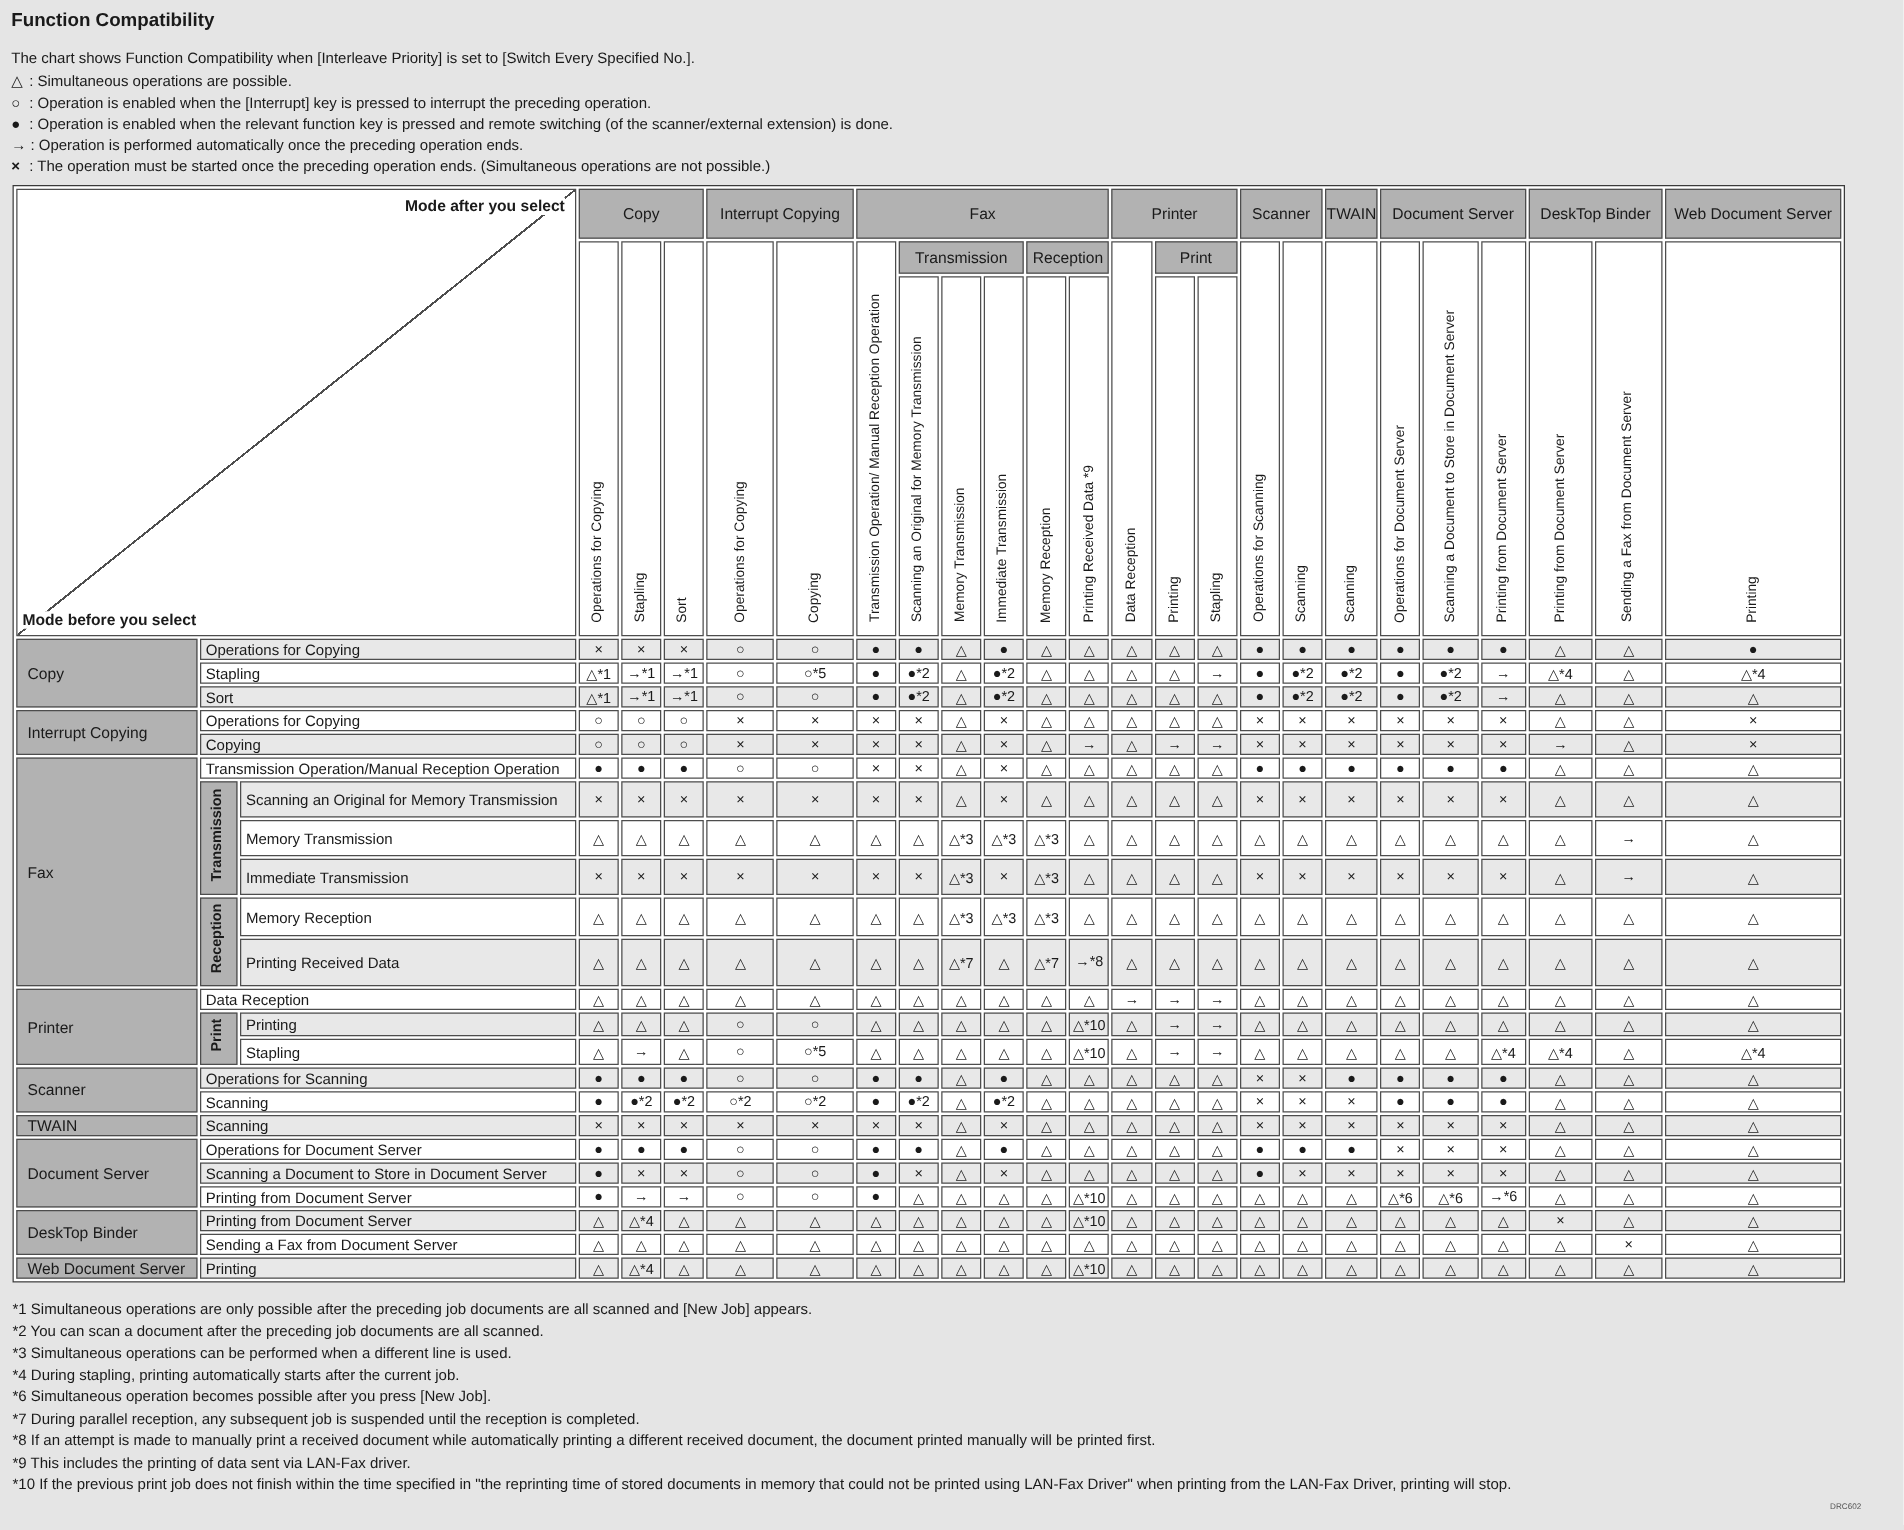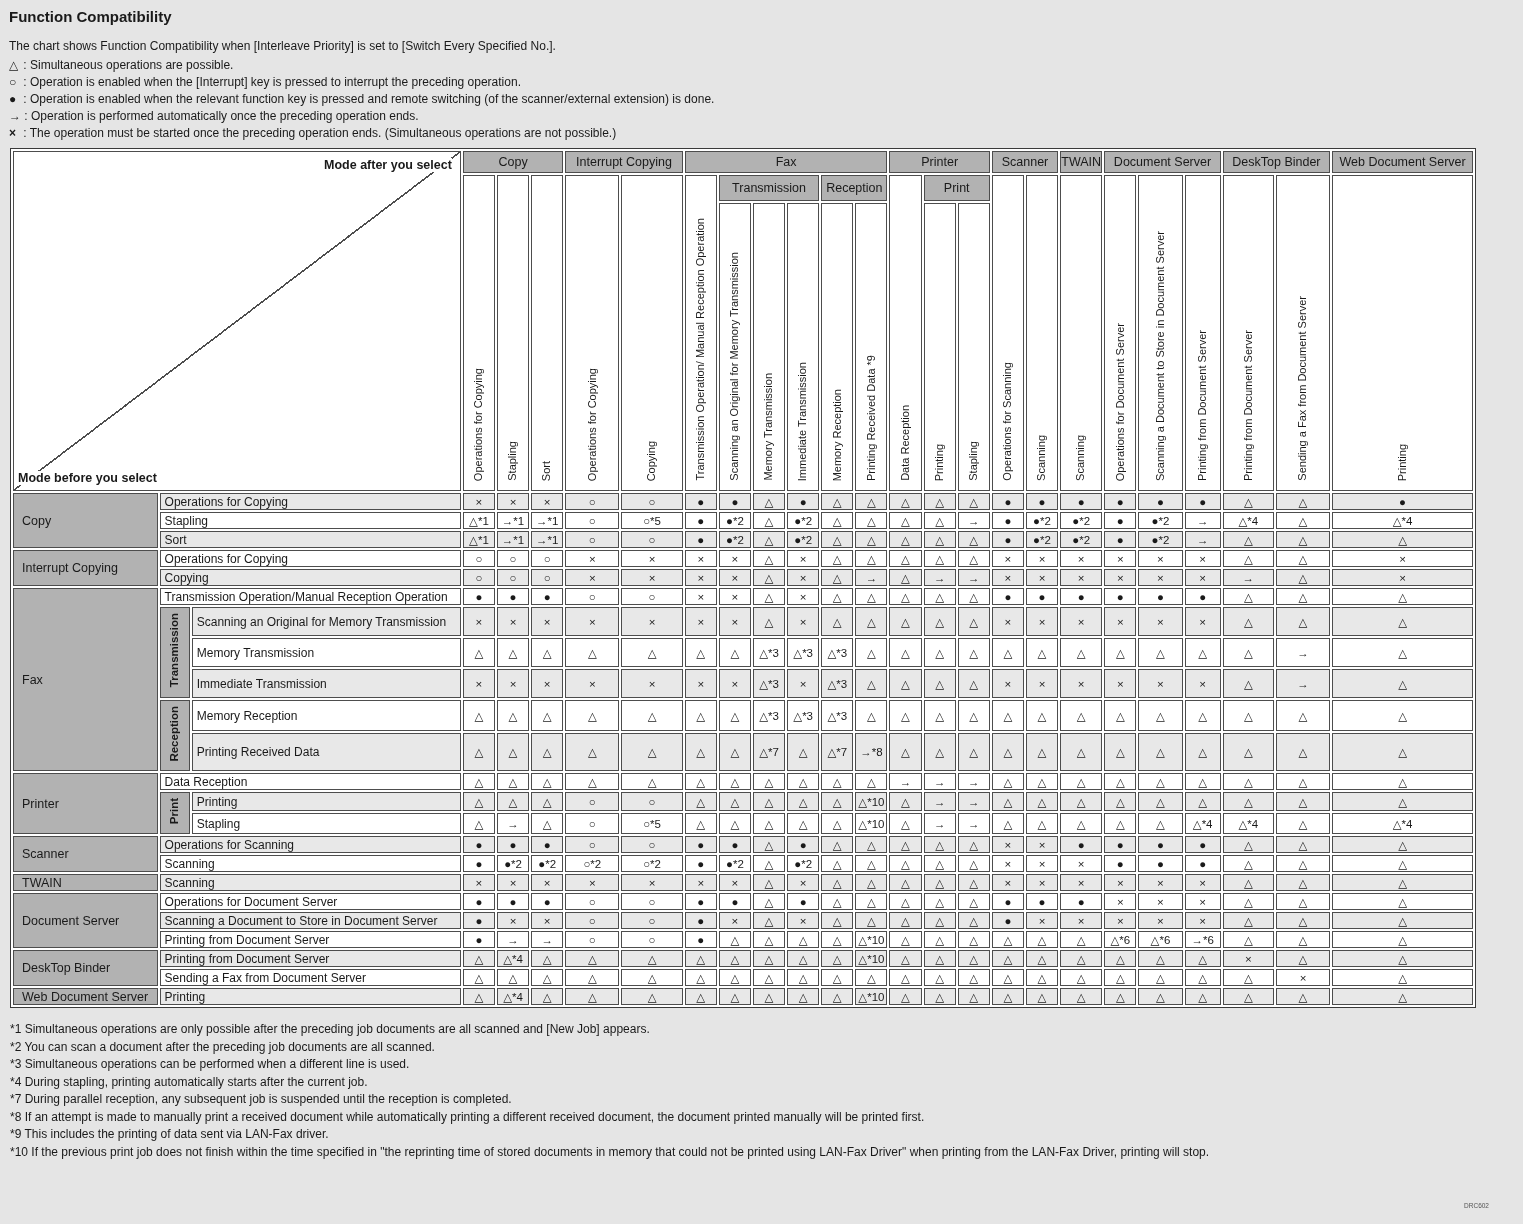--- a/index.html
+++ b/index.html
@@ -74,21 +74,21 @@
           <col style="width:32px">
         <col style="width:42px">
         <col style="width:32px">
           <col style="width:44px">
           <col style="width:36px">
         <col style="width:51px">
           <col style="width:54px">
         <col style="width:140px">
       </colgroup>
       <thead>
-        <tr style="height:22px">
+        <tr style="height:40px">
           <th class="corner" rowspan="3" colspan="3">
             <span class="after">Mode after you select</span>
             <span class="before">Mode before you select</span>
           </th>
           <th class="gh" colspan="3">Copy</th>
           <th class="gh" colspan="2">Interrupt Copying</th>
           <th class="gh" colspan="6">Fax</th>
           <th class="gh" colspan="3">Printer</th>
           <th class="gh" colspan="2">Scanner</th>
           <th class="gh">TWAIN</th>
@@ -739,20 +739,21 @@
             <td class="c">△</td>
           </tr>
         </tbody>
     </table>
 
     <div id="footnotes">
         <div class="fn">*1 Simultaneous operations are only possible after the preceding job documents are all scanned and [New Job] appears.</div>
         <div class="fn">*2 You can scan a document after the preceding job documents are all scanned.</div>
         <div class="fn">*3 Simultaneous operations can be performed when a different line is used.</div>
         <div class="fn">*4 During stapling, printing automatically starts after the current job.</div>
+        <div class="fn">*6 Simultaneous operation becomes possible after you press [New Job].</div>
         <div class="fn">*7 During parallel reception, any subsequent job is suspended until the reception is completed.</div>
         <div class="fn">*8 If an attempt is made to manually print a received document while automatically printing a different received document, the document printed manually will be printed first.</div>
         <div class="fn">*9 This includes the printing of data sent via LAN-Fax driver.</div>
         <div class="fn">*10 If the previous print job does not finish within the time specified in "the reprinting time of stored documents in memory that could not be printed using LAN-Fax Driver" when printing from the LAN-Fax Driver, printing will stop.</div>
       </div>
   </div>
   <div id="doccode">DRC602</div>
 </div>
 
 </body></html>

